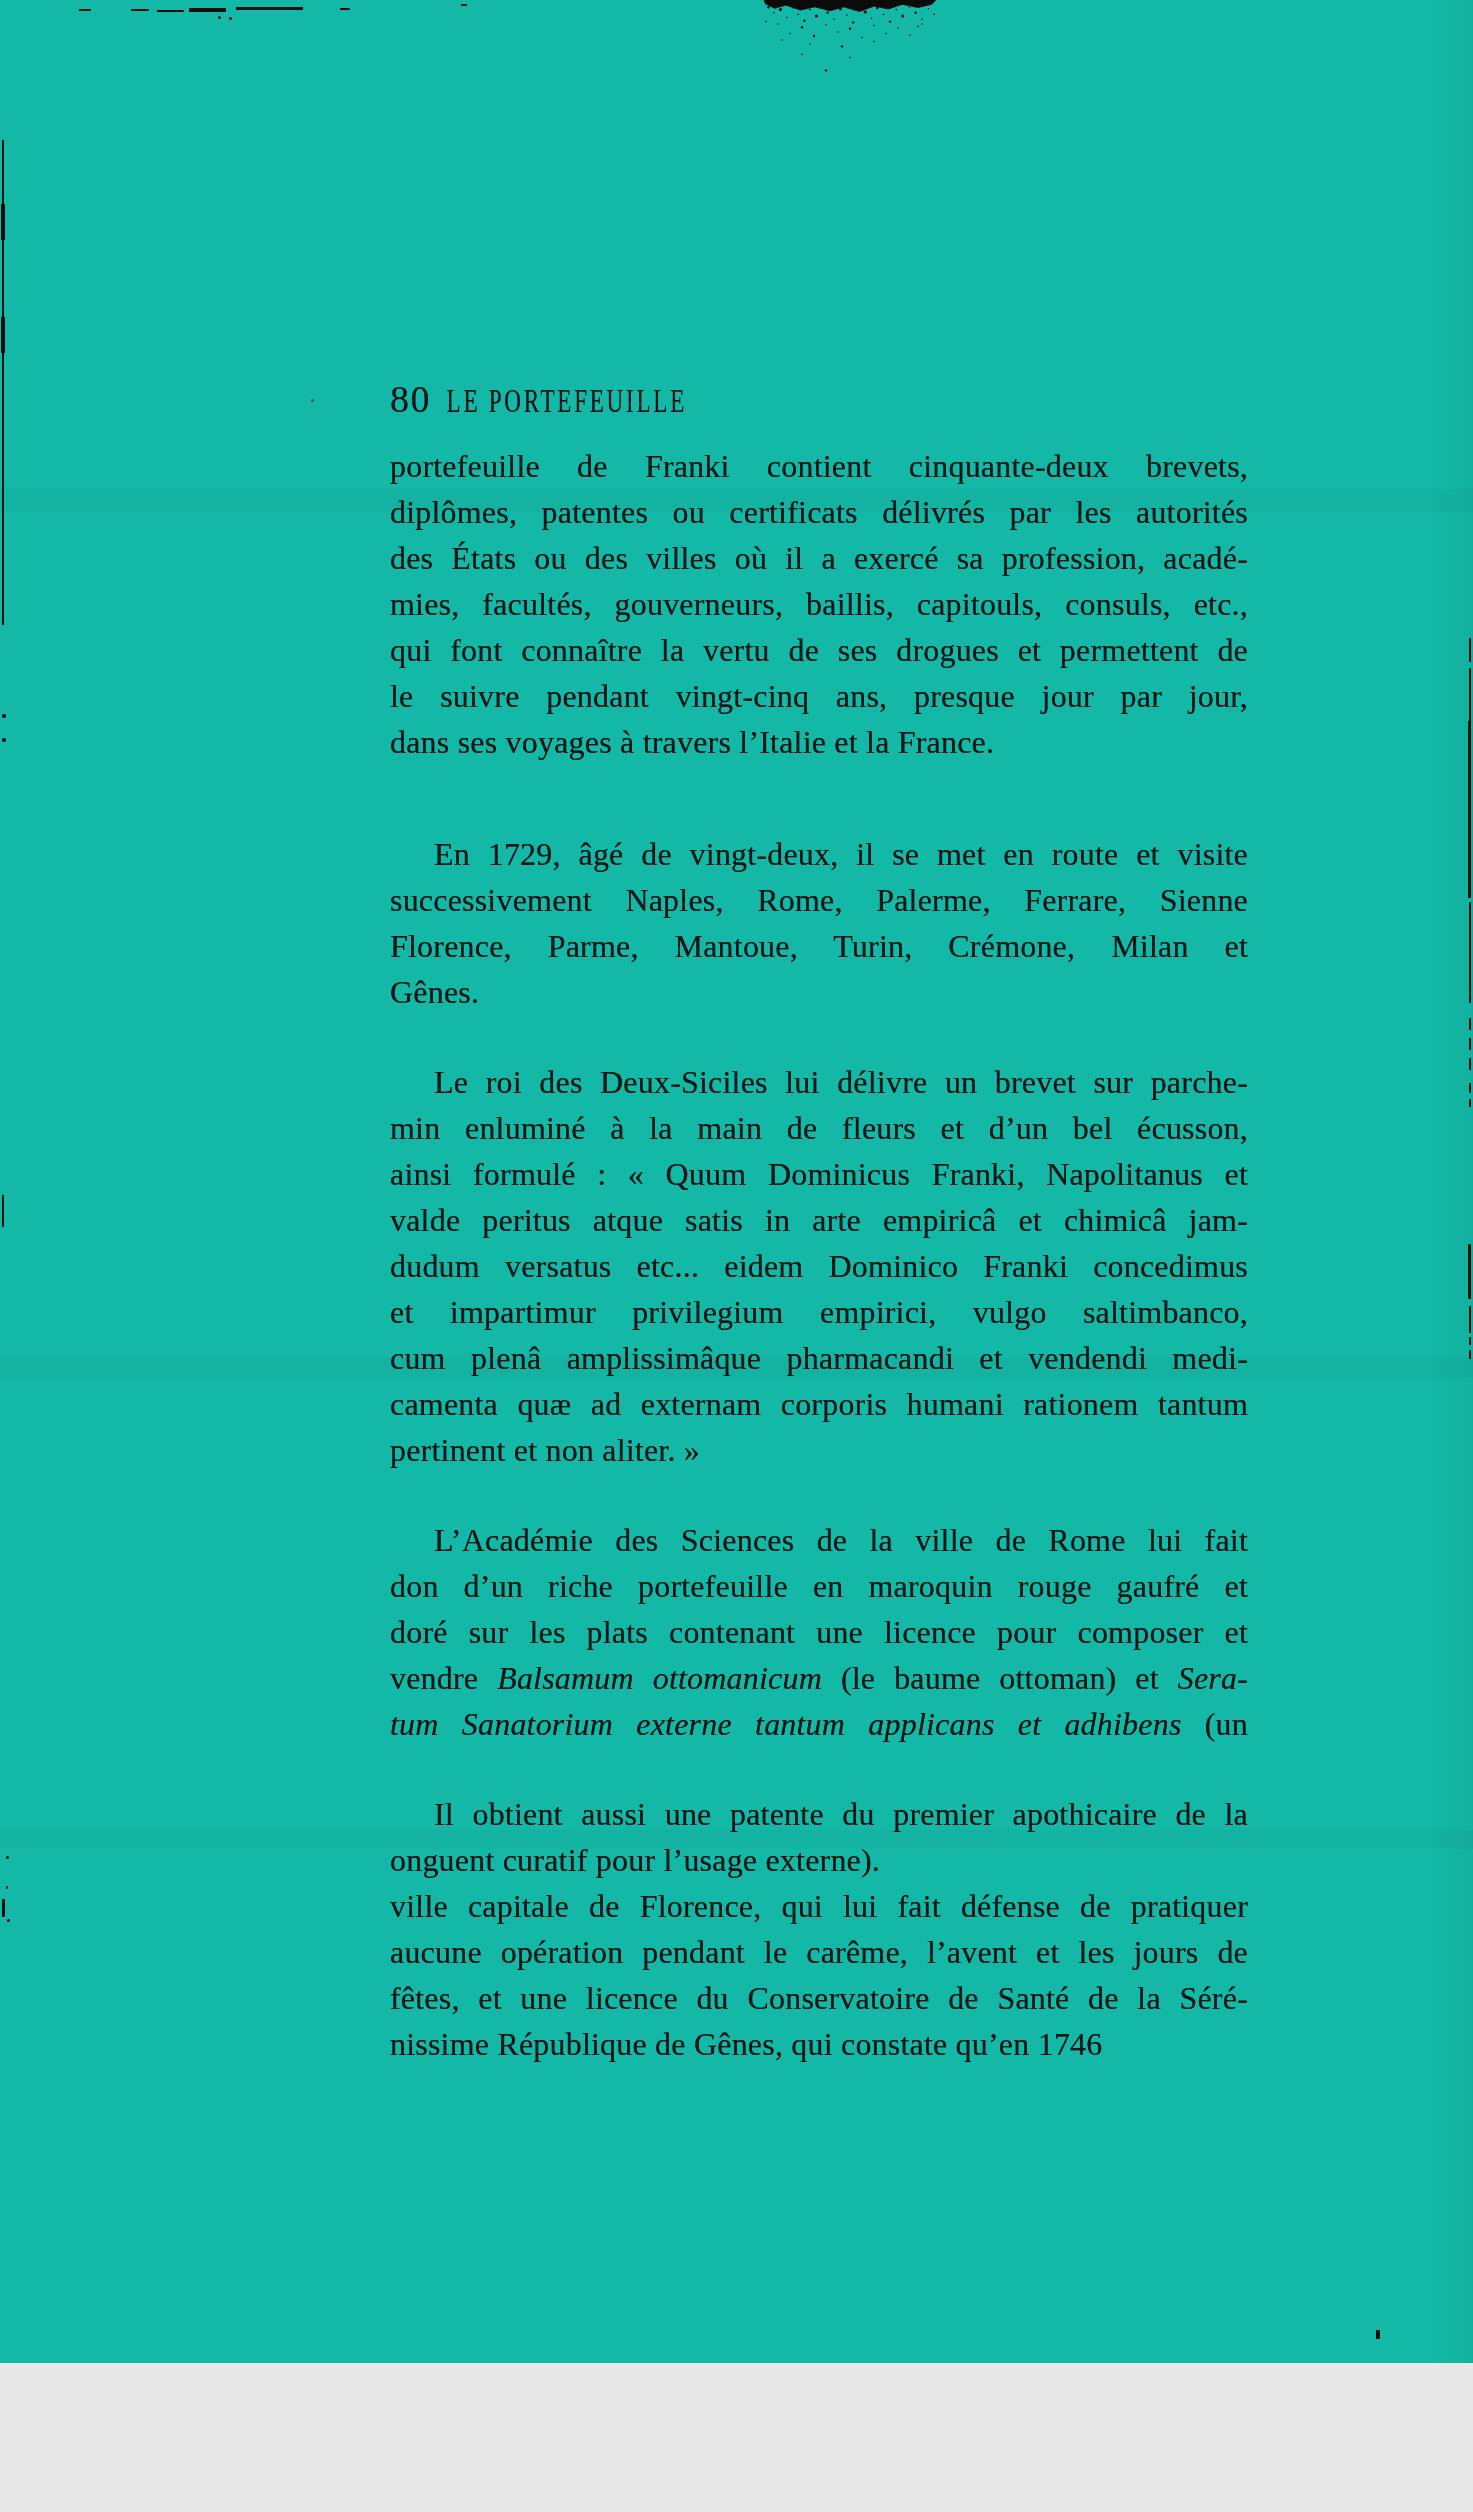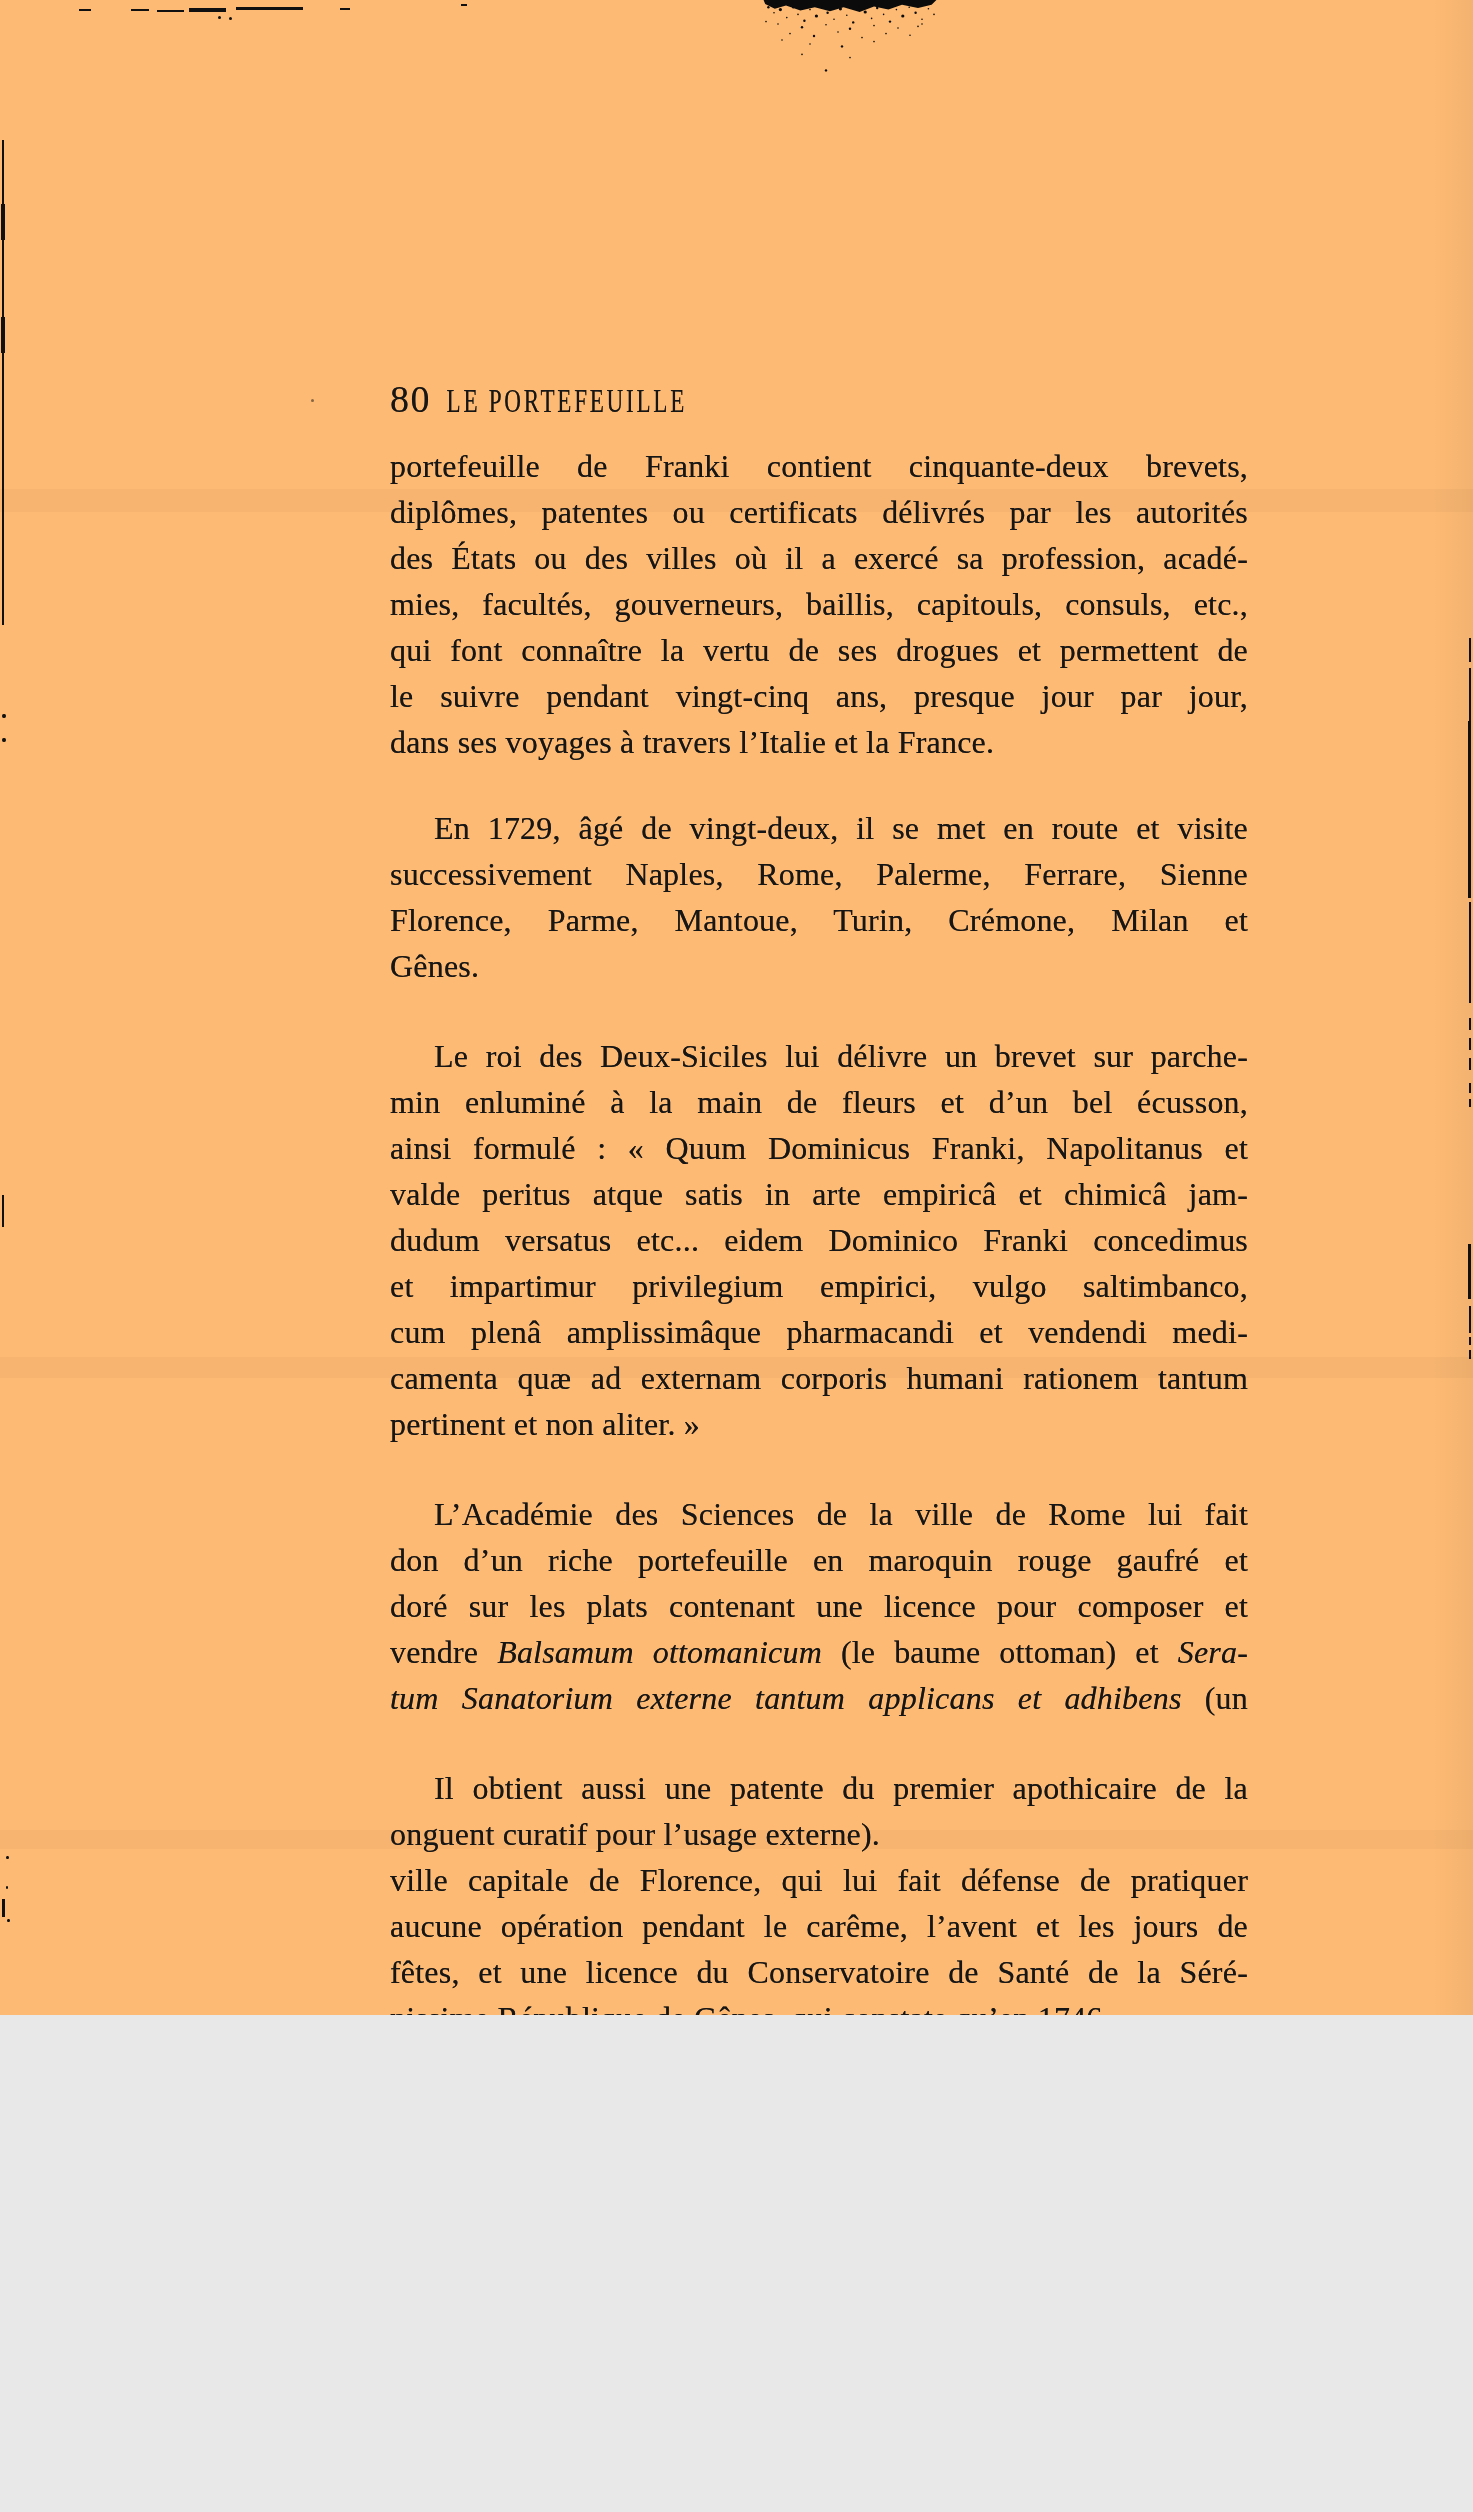--- a/index.html
+++ b/index.html
@@ -1,20 +1,20 @@
 <!DOCTYPE html>
 <html style="font-size:13px"><head>
 <meta charset="utf-8">
 <style>
   html, body { margin: 0; padding: 0; background: #e8e8e8; }
   .page {
     position: relative;
     width: 1474px;
-    height: 2015px;
-    background: #fdba74;
+    height: 2363px;
+    background: #14b8a6;
     overflow: hidden;
     font-family: "Liberation Serif", serif;
     color: #161616;
   }
   
   .band { position: absolute; left: 0; width: 100%; background: rgba(0,0,0,0.027); pointer-events: none; }
   .band.b1 { top: 489px;  height: 22.5px; }
   .band.b2 { top: 1357px; height: 21px; }
   .band.b3 { top: 1830px; height: 19px; }
   .edge-shade {
@@ -47,21 +47,21 @@
     text-shadow: 0 0 0.6px rgba(0,0,0,0.65);
   }
   .line {
     line-height: 46px;
     white-space: nowrap;
     text-align: justify;
     text-align-last: justify;
   }
   .line.last { text-align: left; text-align-last: left; }
   .line.indent { text-indent: 44px; margin-top: 44px; }
-  .line.gap { margin-top: 40px; }
+  .line.gap { margin-top: 66px; }
   .it { font-style: italic; }
 
   
   .artifact { position: absolute; background: #101010; pointer-events: none; }
   .dot { border-radius: 50%; }
 </style>
 </head>
 <body>
 
 <div class="page">

